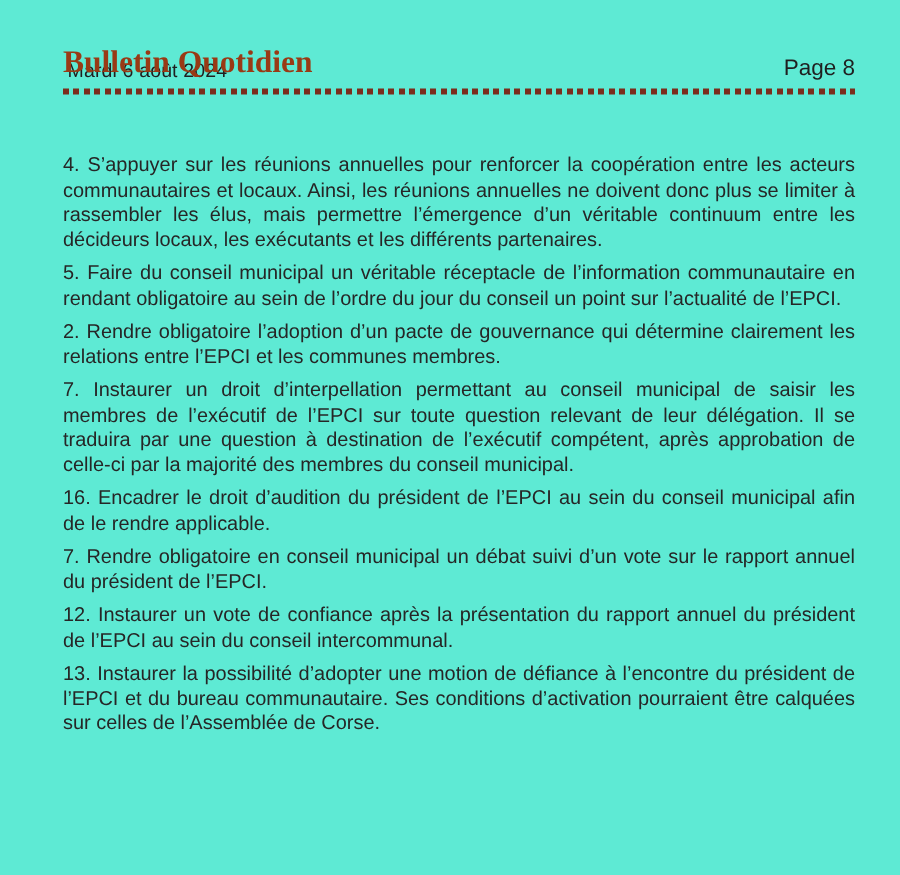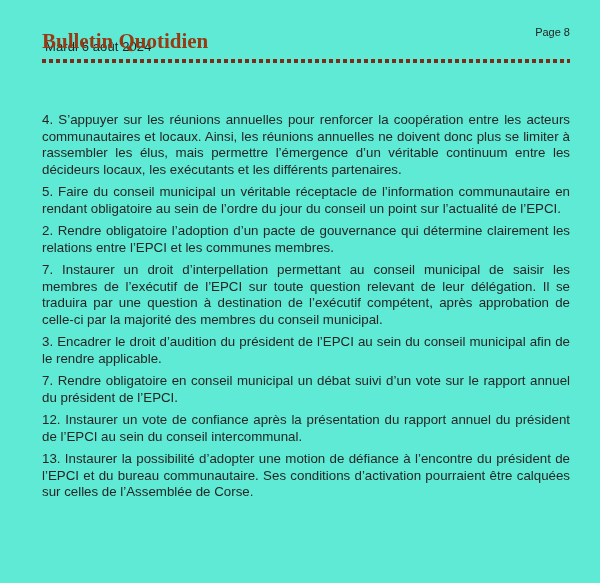--- a/index.html
+++ b/index.html
@@ -38,33 +38,33 @@
     right: 0;
     bottom: 0;
     font-family: "Liberation Serif", serif;
     font-weight: bold;
     font-size: 21px;
     color: var(--title-color);
   }
   .header .page-num {
     position: absolute;
     right: 0;
-    bottom: 16px;
-    font-size: 11px;
+    bottom: 0;
+    font-size: 15px;
     color: var(--header-text);
   }
   .dotted-rule {
     margin-top: 5px;
     width: 528px;
     height: 4px;
     background-image: repeating-linear-gradient(90deg,
       var(--dot-color) 0 4px, transparent 4px 7px);
   }
   .body-text {
-    margin-top: 49px;
+    margin-top: 39px;
     width: 528px;
     color: var(--text-color);
     font-size: 13.3px;
     line-height: 16.5px;
   }
   .para {
     margin: 0 0 6px 0;
     text-align: justify;
   }
   .para span.u {
@@ -80,18 +80,18 @@
     <span class="date">Mardi 6 août 2024</span>
     <span class="title">Bulletin Quotidien</span>
     <span class="page-num">Page 8</span>
   </div>
   <div class="dotted-rule"></div>
   <div class="body-text">
       <p class="para"><span>4. S’appuyer sur les réunions annuelles pour renforcer la coopération entre les acteurs communautaires et locaux. Ainsi, les réunions annuelles ne doivent donc plus se limiter à rassembler les élus, mais permettre l’émergence d’un véritable continuum entre les décideurs locaux, les exécutants et les différents partenaires.</span></p>
       <p class="para"><span>5. Faire du conseil municipal un véritable réceptacle de l’information communautaire en rendant </span><span class="u">obligatoire au sein de l’ordre du jour du conseil un point sur l’actualité de l’EPCI.</span></p>
       <p class="para"><span>2. Rendre obligatoire l’</span><span class="u">adoption d’un pacte de gouvernance qui détermine clairement les relations entre l’EPCI et les communes membres</span><span>.</span></p>
       <p class="para"><span>7. Instaurer un </span><span class="u">droit d’interpellation permettant au conseil municipal de saisir les membres de l’exécutif de l’EPCI sur toute question relevant de leur délégation</span><span>. Il se traduira par une question à destination de l’exécutif compétent, après approbation de celle-ci par la majorité des membres du conseil municipal.</span></p>
-      <p class="para"><span>3. Encadrer le </span><span class="u">droit d’audition du président de l’EPCI au sein du conseil municipal</span><span> afin de le rendre applicable.</span></p>
+      <p class="para"><span>16. Encadrer le </span><span class="u">droit d’audition du président de l’EPCI au sein du conseil municipal</span><span> afin de le rendre applicable.</span></p>
       <p class="para"><span>7. Rendre </span><span class="u">obligatoire en conseil municipal un débat suivi d’un vote sur le rapport annuel du président de l’EPCI</span><span>.</span></p>
       <p class="para"><span>12. Instaurer un </span><span class="u">vote de confiance après la présentation du rapport annuel du président de l’EPCI au sein du conseil intercommunal</span><span>.</span></p>
       <p class="para"><span>13. Instaurer la </span><span class="u">possibilité d’adopter une motion de défiance à l’encontre du président de l’EPCI et du bureau communautaire</span><span>. Ses conditions d’activation pourraient être calquées sur celles de l’Assemblée de Corse.</span></p>
     </div>
 </div>
 
 </body></html>

